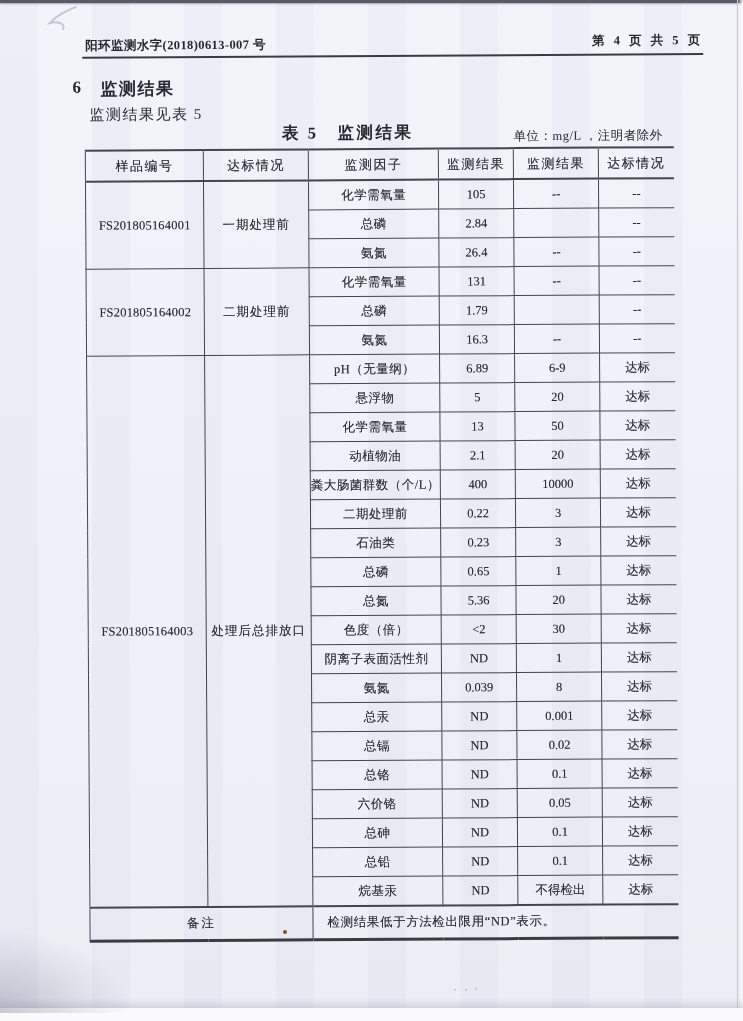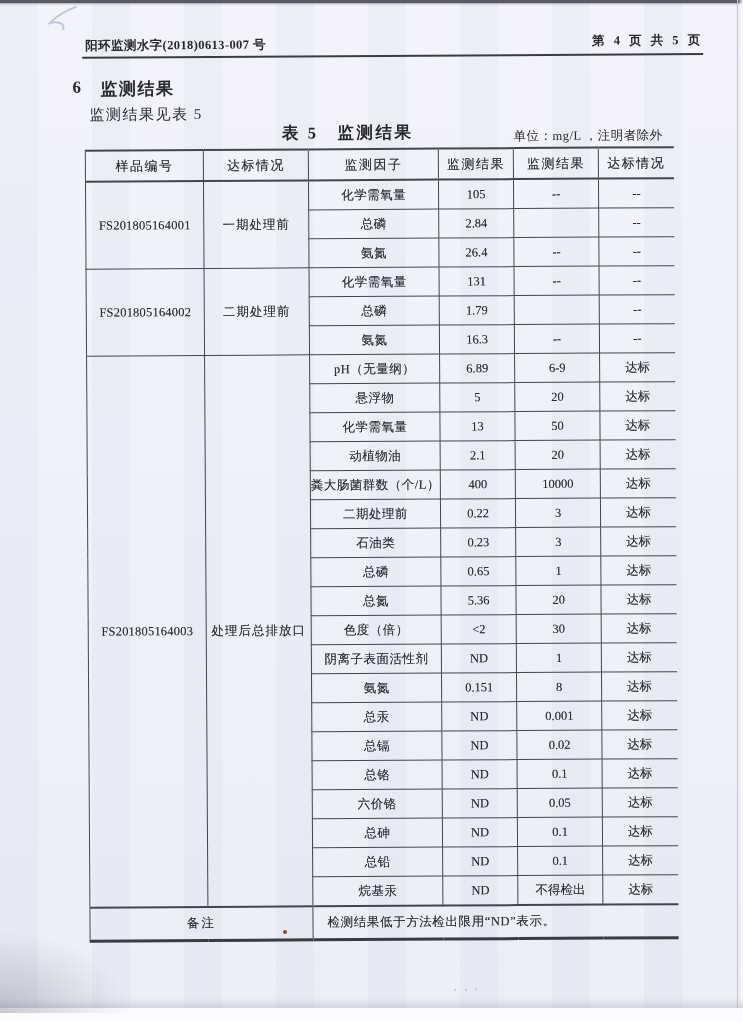--- a/index.html
+++ b/index.html
@@ -205,21 +205,21 @@
             <td class="c-status">达标</td>
           </tr>
           <tr>
             <td class="c-factor">阴离子表面活性剂</td>
             <td class="c-result">ND</td>
             <td class="c-standard">1</td>
             <td class="c-status">达标</td>
           </tr>
           <tr>
             <td class="c-factor">氨氮</td>
-            <td class="c-result">0.151</td>
+            <td class="c-result">0.039</td>
             <td class="c-standard">8</td>
             <td class="c-status">达标</td>
           </tr>
           <tr>
             <td class="c-factor">总汞</td>
             <td class="c-result">ND</td>
             <td class="c-standard">0.001</td>
             <td class="c-status">达标</td>
           </tr>
           <tr>

